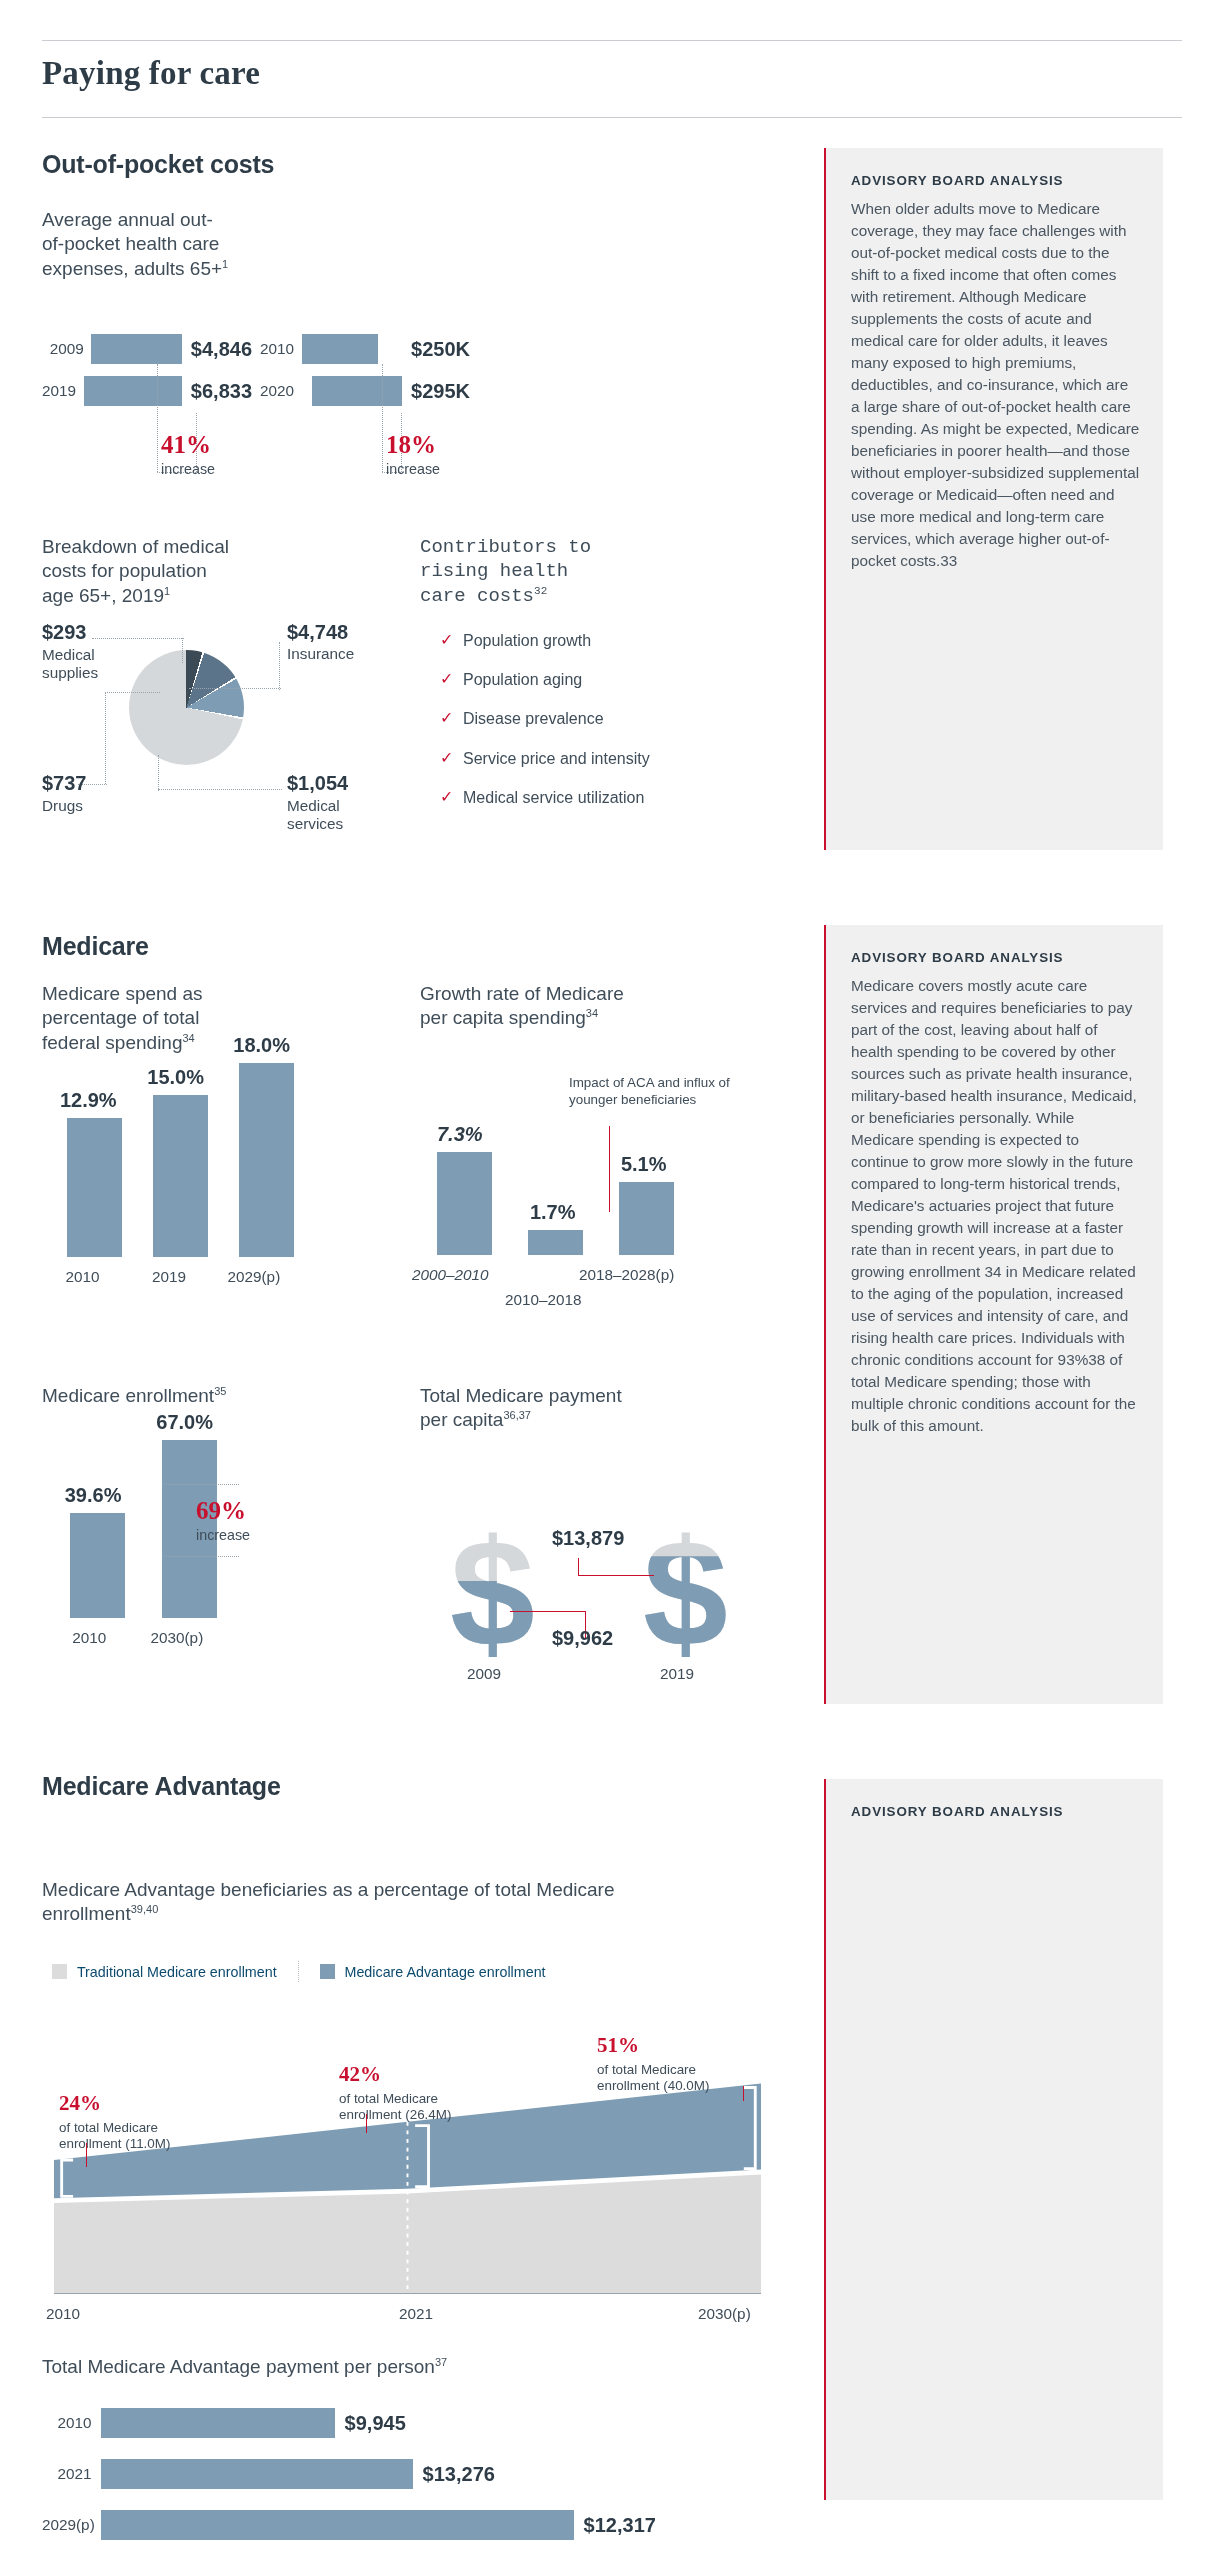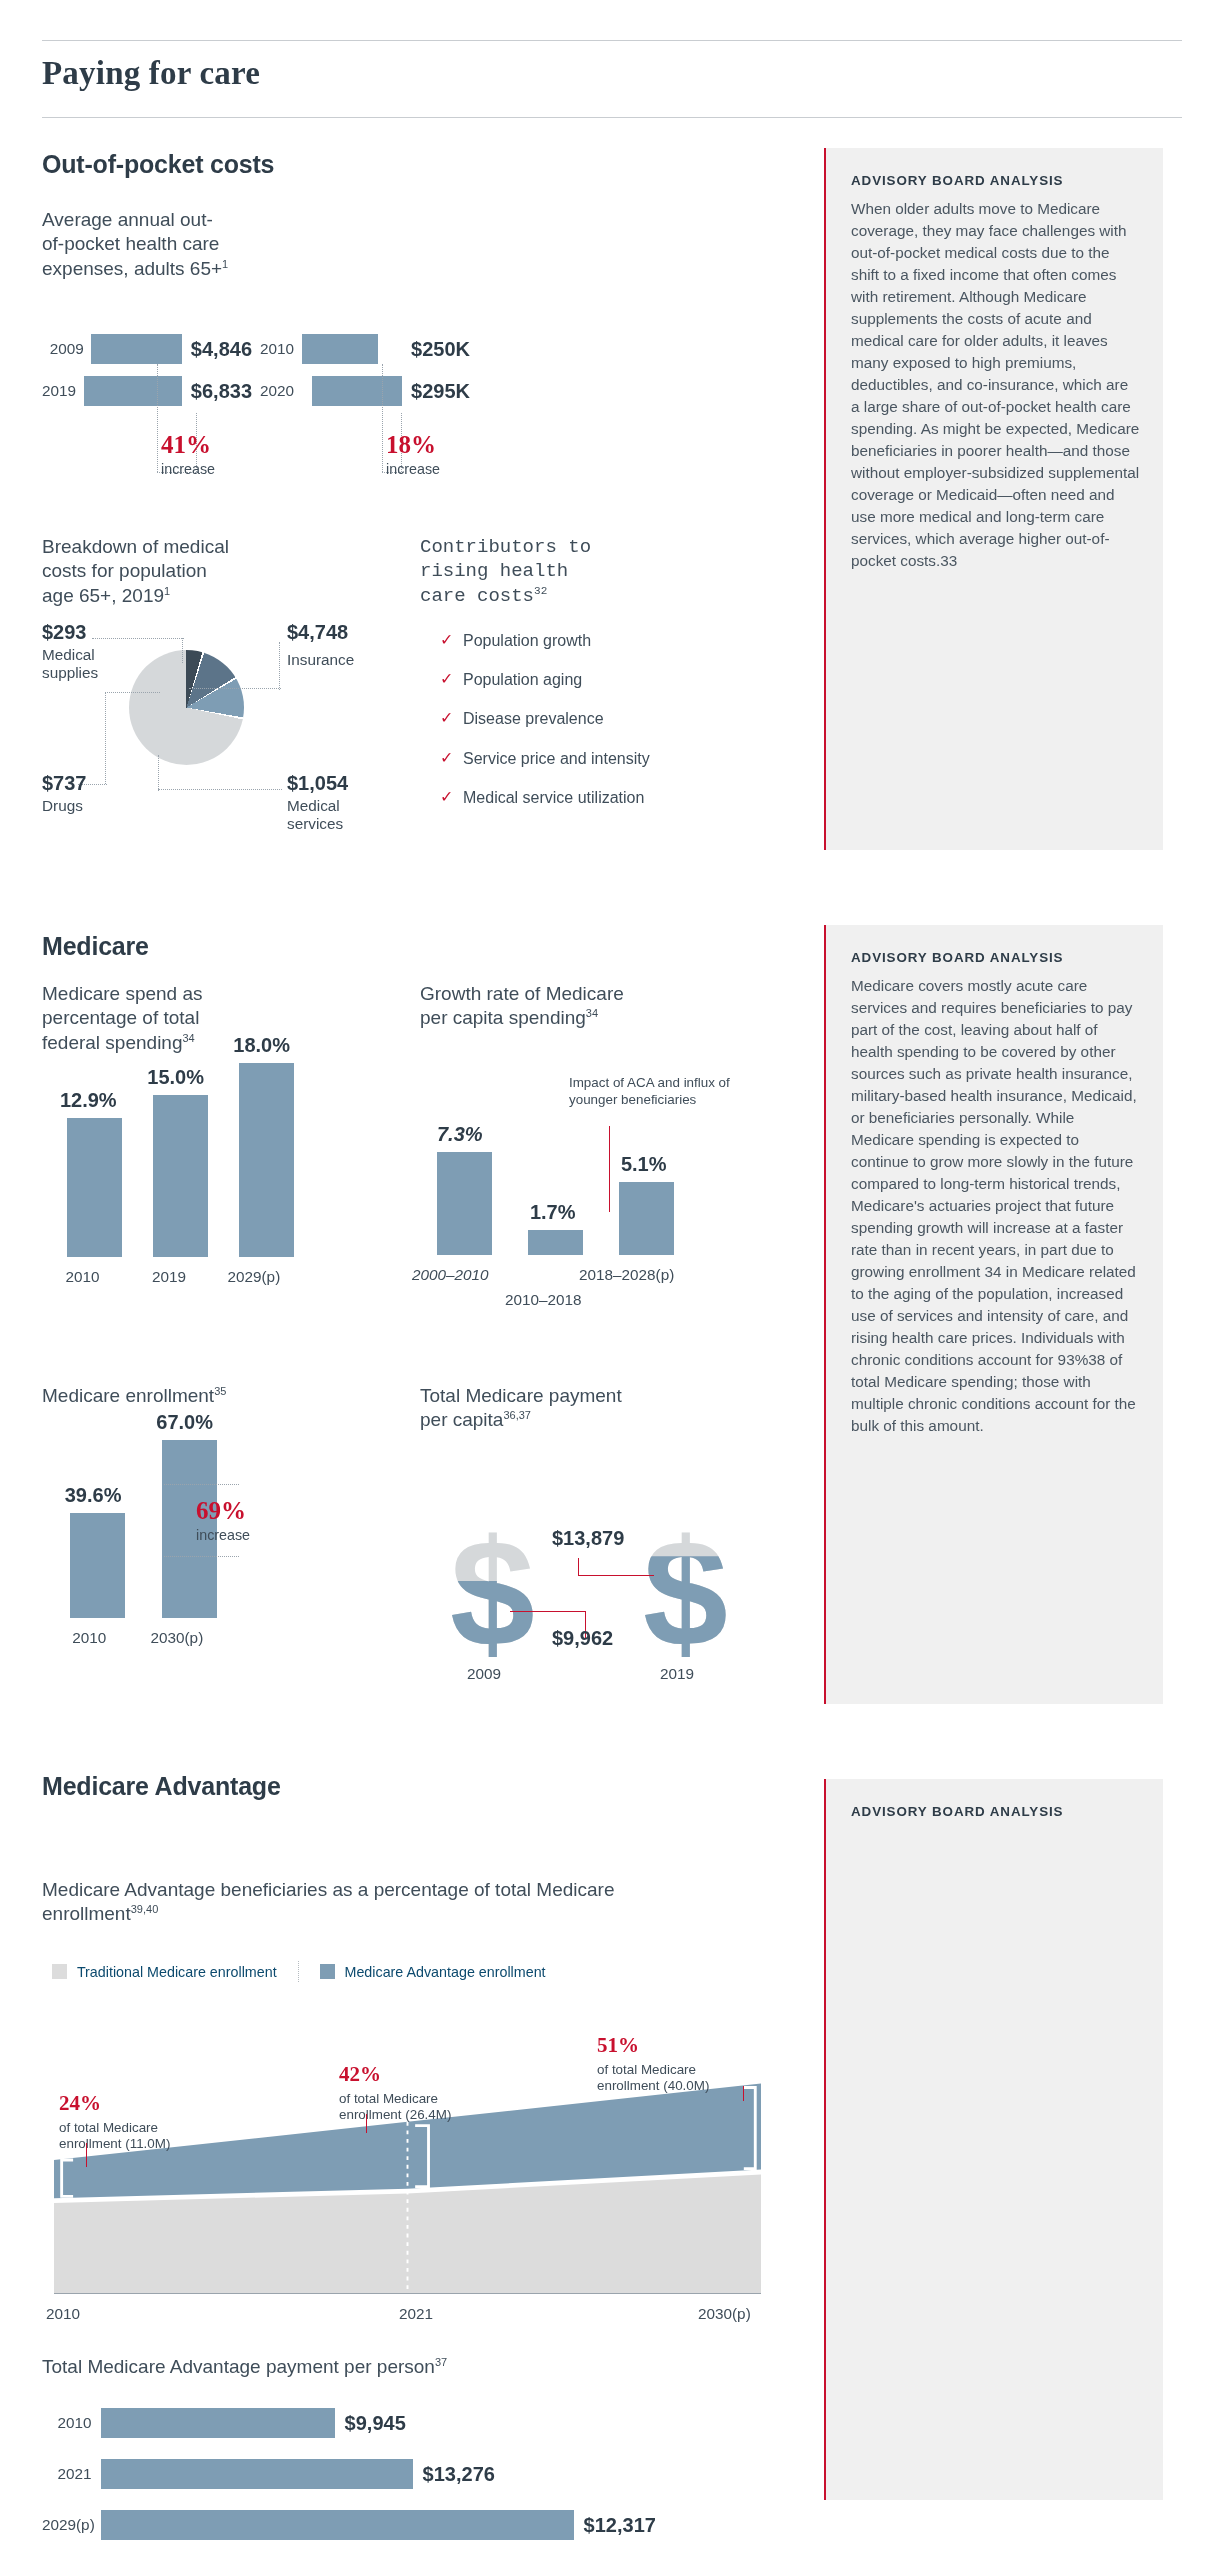--- a/index.html
+++ b/index.html
@@ -143,21 +143,21 @@
   <div style="position:absolute;left:42px;top:621px;">
     <div class="val-label">$293</div>
     <div class="axis-label" style="width:71px;line-height:1.2;margin-top:1.9px;">Medical supplies</div>
   </div>
   <div style="position:absolute;left:42px;top:772px;">
     <div class="val-label">$737</div>
     <div class="axis-label" style="margin-top:1.9px;">Drugs</div>
   </div>
   <div style="position:absolute;left:287px;top:621px;">
     <div class="val-label">$4,748</div>
-    <div class="axis-label" style="margin-top:7px;">Insurance</div>
+    <div class="axis-label" style="margin-top:1px;">Insurance</div>
   </div>
   <div style="position:absolute;left:287px;top:772px;">
     <div class="val-label">$1,054</div>
     <div class="axis-label" style="width:76px;line-height:1.2;margin-top:1.9px;">Medical services</div>
   </div>
 
   <div class="chart-title" style="position:absolute;left:420px;top:535px;width:205px;font-family:Liberation Mono, monospace;">
     <span>Contributors to rising health care costs</span><sup>32</sup>
   </div>
   <div style="position:absolute;left:440px;top:631px;width:248px;">

